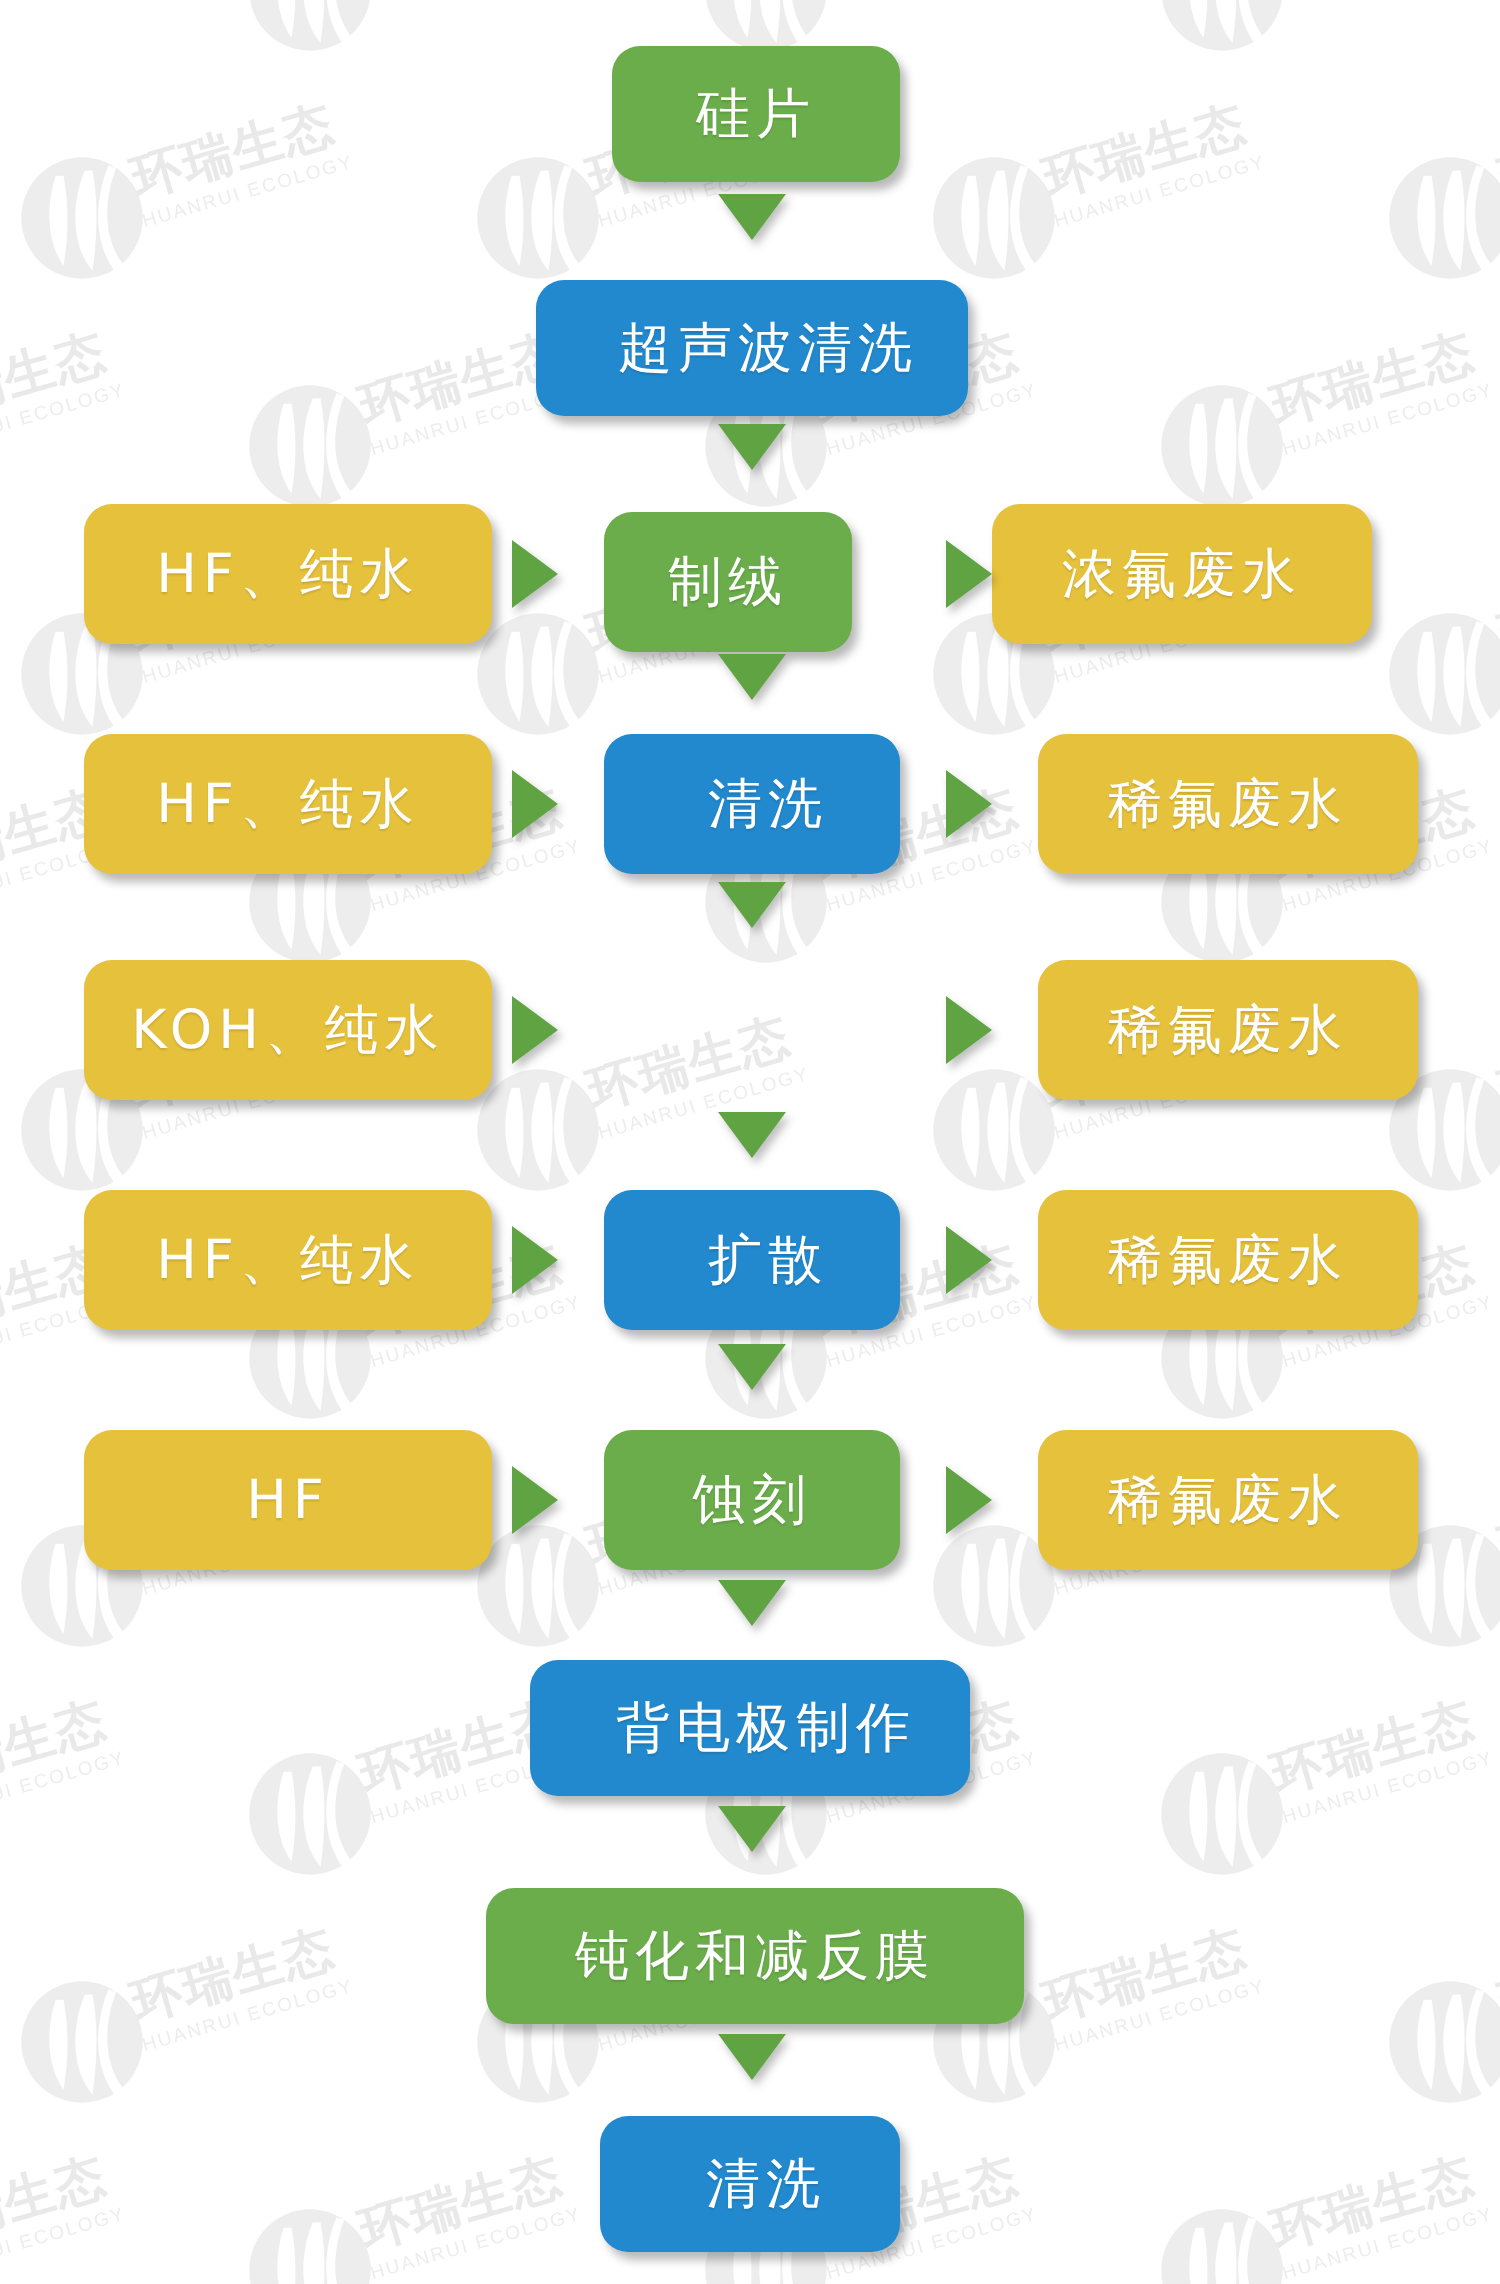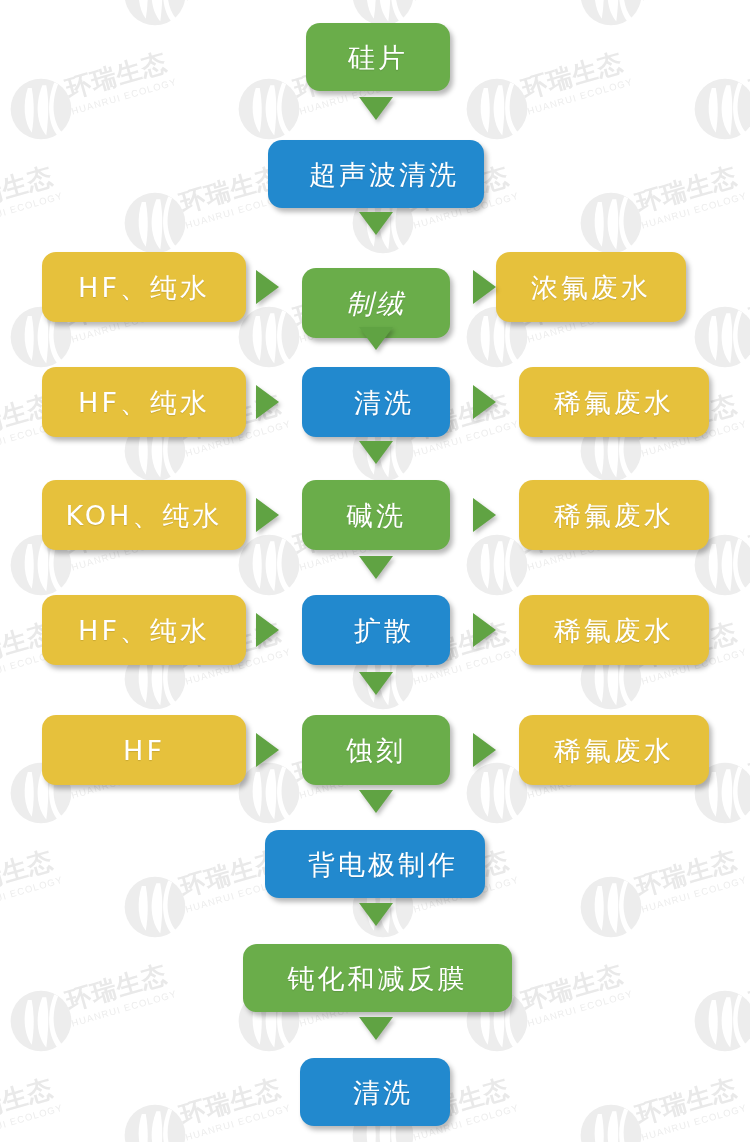--- a/index.html
+++ b/index.html
@@ -524,40 +524,37 @@
   <div id="diagram">
       <div class="node green" style="left: 306px; top: 23px; width: 144px; height: 68px;">
         <span class="label">硅片</span>
       </div>
       <div class="node blue" style="left: 268px; top: 140px; width: 216px; height: 68px;">
         <span class="label">超声波清洗</span>
       </div>
       <div class="node yellow" style="left: 42px; top: 252px; width: 204px; height: 70px;">
         <span class="label">HF、纯水</span>
       </div>
-      <div class="node green" style="left: 302px; top: 268px; width: 148px; height: 70px; font-style: italic;">
+      <div class="node green" style="left: 302px; top: 256px; width: 124px; height: 70px;">
         <span class="label">制绒</span>
       </div>
       <div class="node yellow" style="left: 496px; top: 252px; width: 190px; height: 70px;">
         <span class="label">浓氟废水</span>
       </div>
       <div class="node yellow" style="left: 42px; top: 367px; width: 204px; height: 70px;">
         <span class="label">HF、纯水</span>
       </div>
       <div class="node blue" style="left: 302px; top: 367px; width: 148px; height: 70px;">
         <span class="label">清洗</span>
       </div>
       <div class="node yellow" style="left: 519px; top: 367px; width: 190px; height: 70px;">
         <span class="label">稀氟废水</span>
       </div>
       <div class="node yellow" style="left: 42px; top: 480px; width: 204px; height: 70px;">
         <span class="label">KOH、纯水</span>
-      </div>
-      <div class="node green" style="left: 302px; top: 480px; width: 148px; height: 70px;">
-        <span class="label">碱洗</span>
       </div>
       <div class="node yellow" style="left: 519px; top: 480px; width: 190px; height: 70px;">
         <span class="label">稀氟废水</span>
       </div>
       <div class="node yellow" style="left: 42px; top: 595px; width: 204px; height: 70px;">
         <span class="label">HF、纯水</span>
       </div>
       <div class="node blue" style="left: 302px; top: 595px; width: 148px; height: 70px;">
         <span class="label">扩散</span>
       </div>

